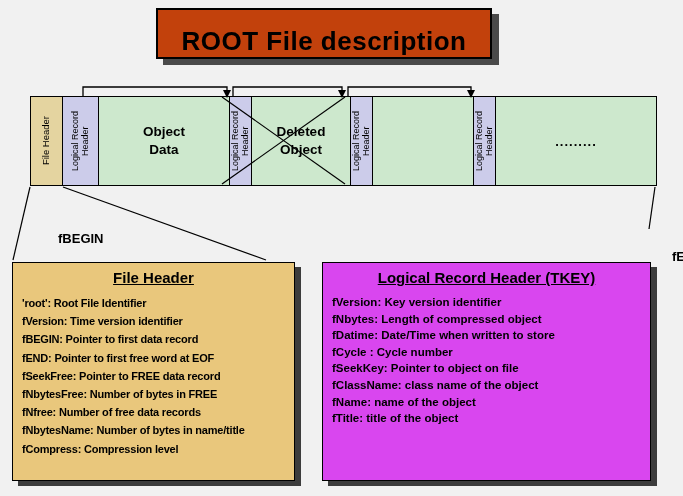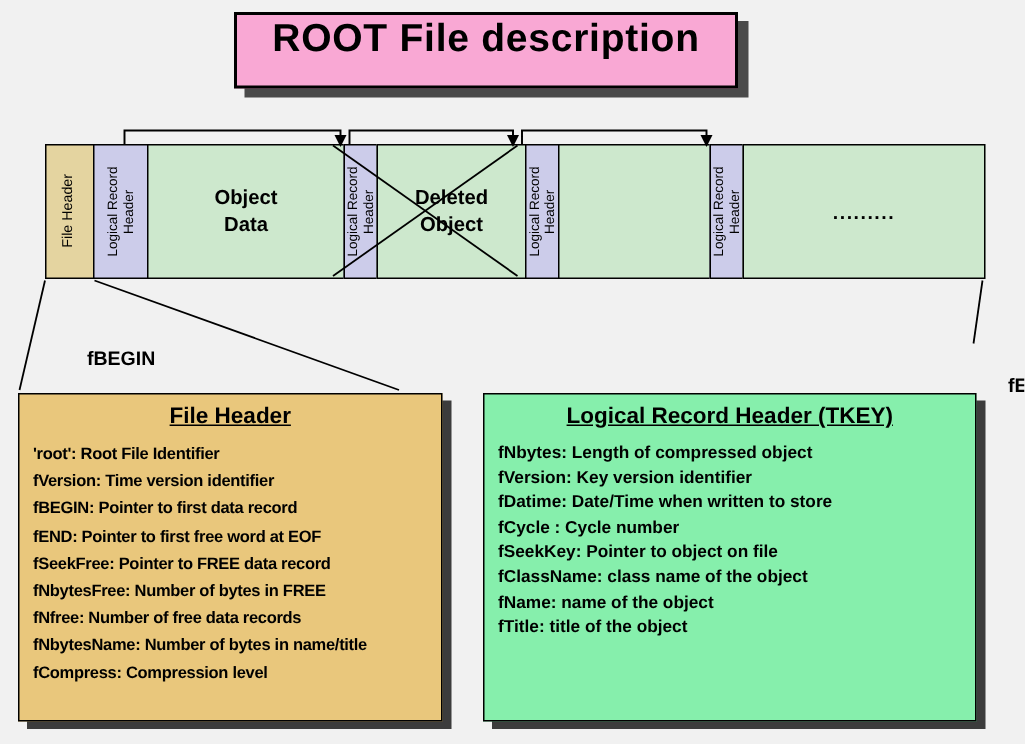--- a/index.html
+++ b/index.html
@@ -3,22 +3,22 @@
 <meta charset="utf-8">
 <style>
   html,body { margin:0; padding:0; background:#f1f1f1; }
   .page {
     position:relative; width:683px; height:496px; background:#f1f1f1;
     font-family:"Liberation Sans", sans-serif; color:#000; overflow:hidden;
   }
   
   .title-box {
     position:absolute; left:156px; top:8px; width:332px; height:47px;
-    background:#f9a8d4; border:2px solid #000; box-shadow:7px 6px 0 0 #4a4a4a;
-    display:flex; align-items:flex-start; justify-content:center;
+    background:#c2410c; border:2px solid #000; box-shadow:7px 6px 0 0 #4a4a4a;
+    display:flex; align-items:flex-end; justify-content:center;
   }
   .title-text { font-size:26px; font-weight:bold; letter-spacing:.5px; }
 
   
   .band { position:absolute; left:30px; top:96px; height:90px; display:flex; }
   .seg {
     box-sizing:border-box; height:90px; border:1px solid #000; margin-left:-1px;
     display:flex; align-items:center; justify-content:center;
   }
   .seg:first-child { margin-left:0; }
@@ -44,21 +44,21 @@
   .float-label { position:absolute; font-size:13px; font-weight:bold; }
   .fbegin { left:58px;  top:231px; }
   .fend   { left:672px; top:230px;margin-top:19px; }
 
   
   .box {
     position:absolute; top:262px; box-sizing:border-box;
     border:1px solid #000; box-shadow:6px 5px 0 0 #3c3c3c; overflow:hidden;
   }
   .fh-box  { left:12px;  width:283px; height:219px; background:#e9c77c; }
-  .lrh-box { left:322px; width:329px; height:219px; background:#86efac; }
+  .lrh-box { left:322px; width:329px; height:219px; background:#d946ef; }
   .box-title {
     text-align:center; font-size:15px; font-weight:bold;
     text-decoration:underline; margin-top:6px;
   }
   .box-items { padding:8px 2px 0 9px; }
   .item { font-weight:bold; white-space:nowrap; }
   .fh-box  .item { font-size:11px;   line-height:18.2px; letter-spacing:-0.2px; }
   .lrh-box .item { font-size:11.5px; line-height:16.6px; }
 </style>
 </head>
@@ -134,22 +134,22 @@
       <div class="item">fNbytesFree: Number of bytes in FREE</div>
       <div class="item">fNfree: Number of free data records</div>
       <div class="item">fNbytesName: Number of bytes in name/title</div>
       <div class="item">fCompress: Compression level</div>
     </div>
   </div>
 
   <div class="box lrh-box">
     <div class="box-title">Logical Record Header (TKEY)</div>
     <div class="box-items">
+      <div class="item">fVersion: Key version identifier</div>
       <div class="item">fNbytes: Length of compressed object</div>
-      <div class="item">fVersion: Key version identifier</div>
       <div class="item">fDatime: Date/Time when written to store</div>
       <div class="item">fCycle : Cycle number</div>
       <div class="item">fSeekKey: Pointer to object on file</div>
       <div class="item">fClassName: class name of the object</div>
       <div class="item">fName: name of the object</div>
       <div class="item">fTitle: title of the object</div>
     </div>
   </div>
 
 </div>

